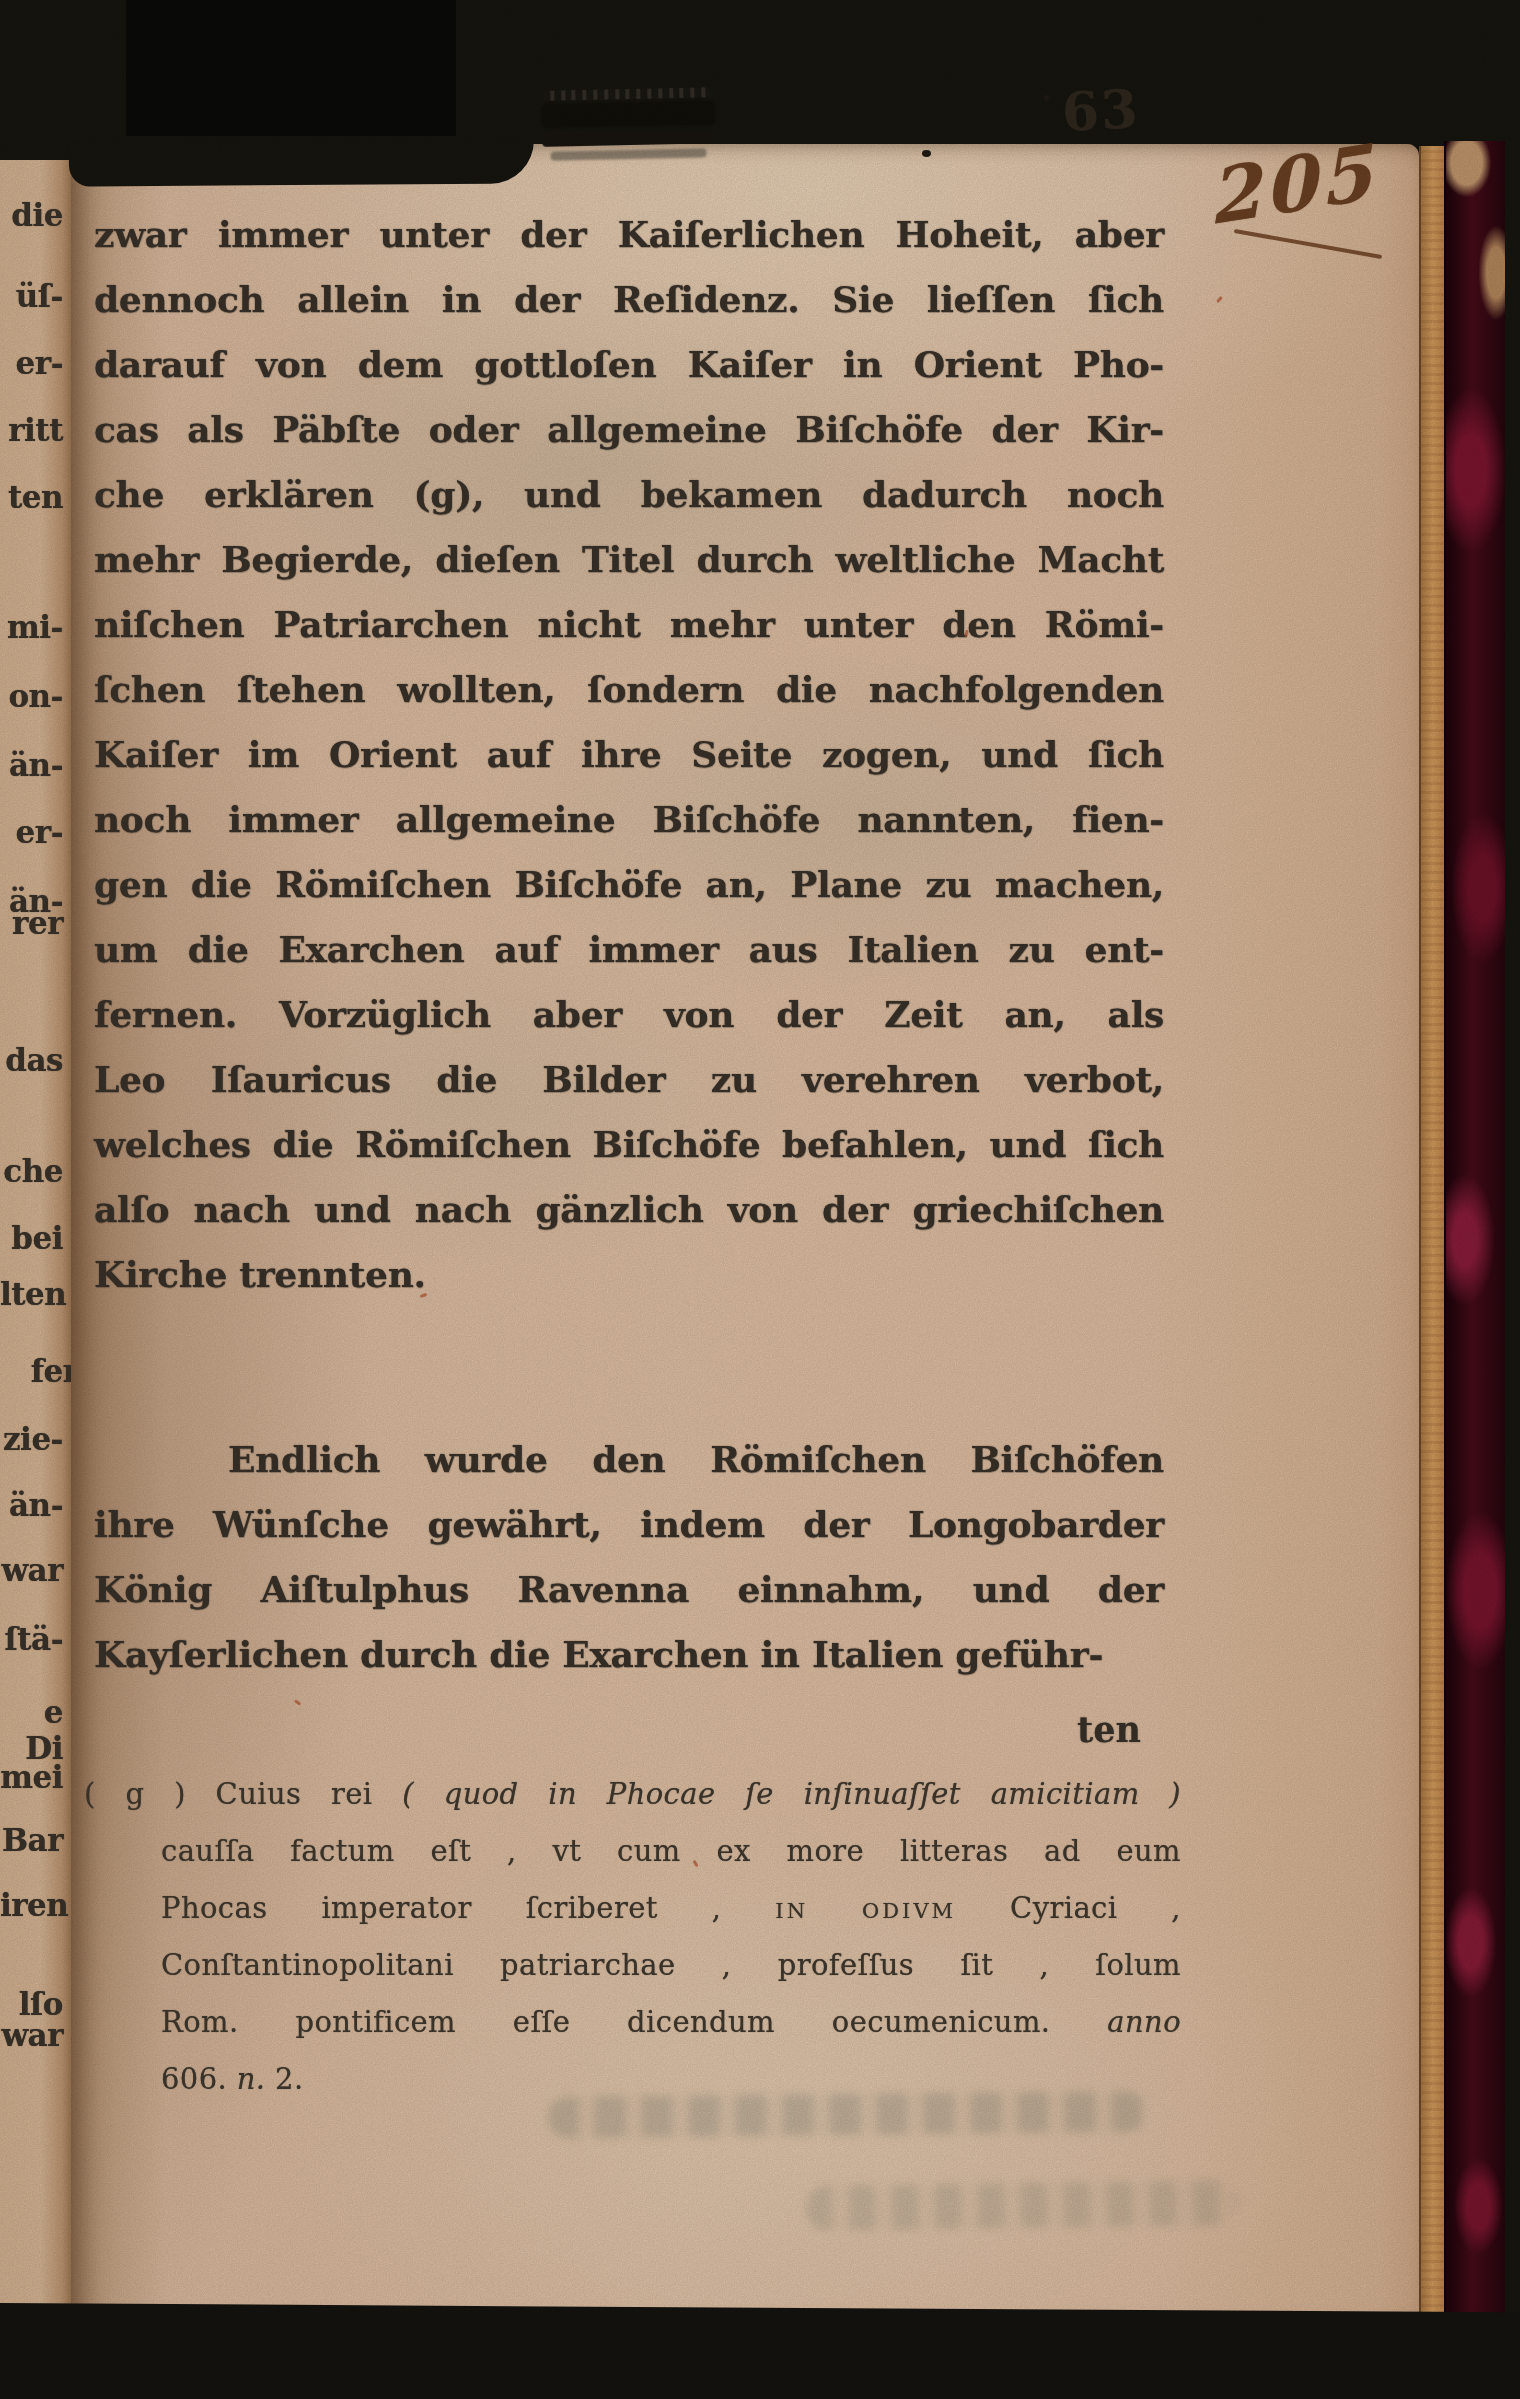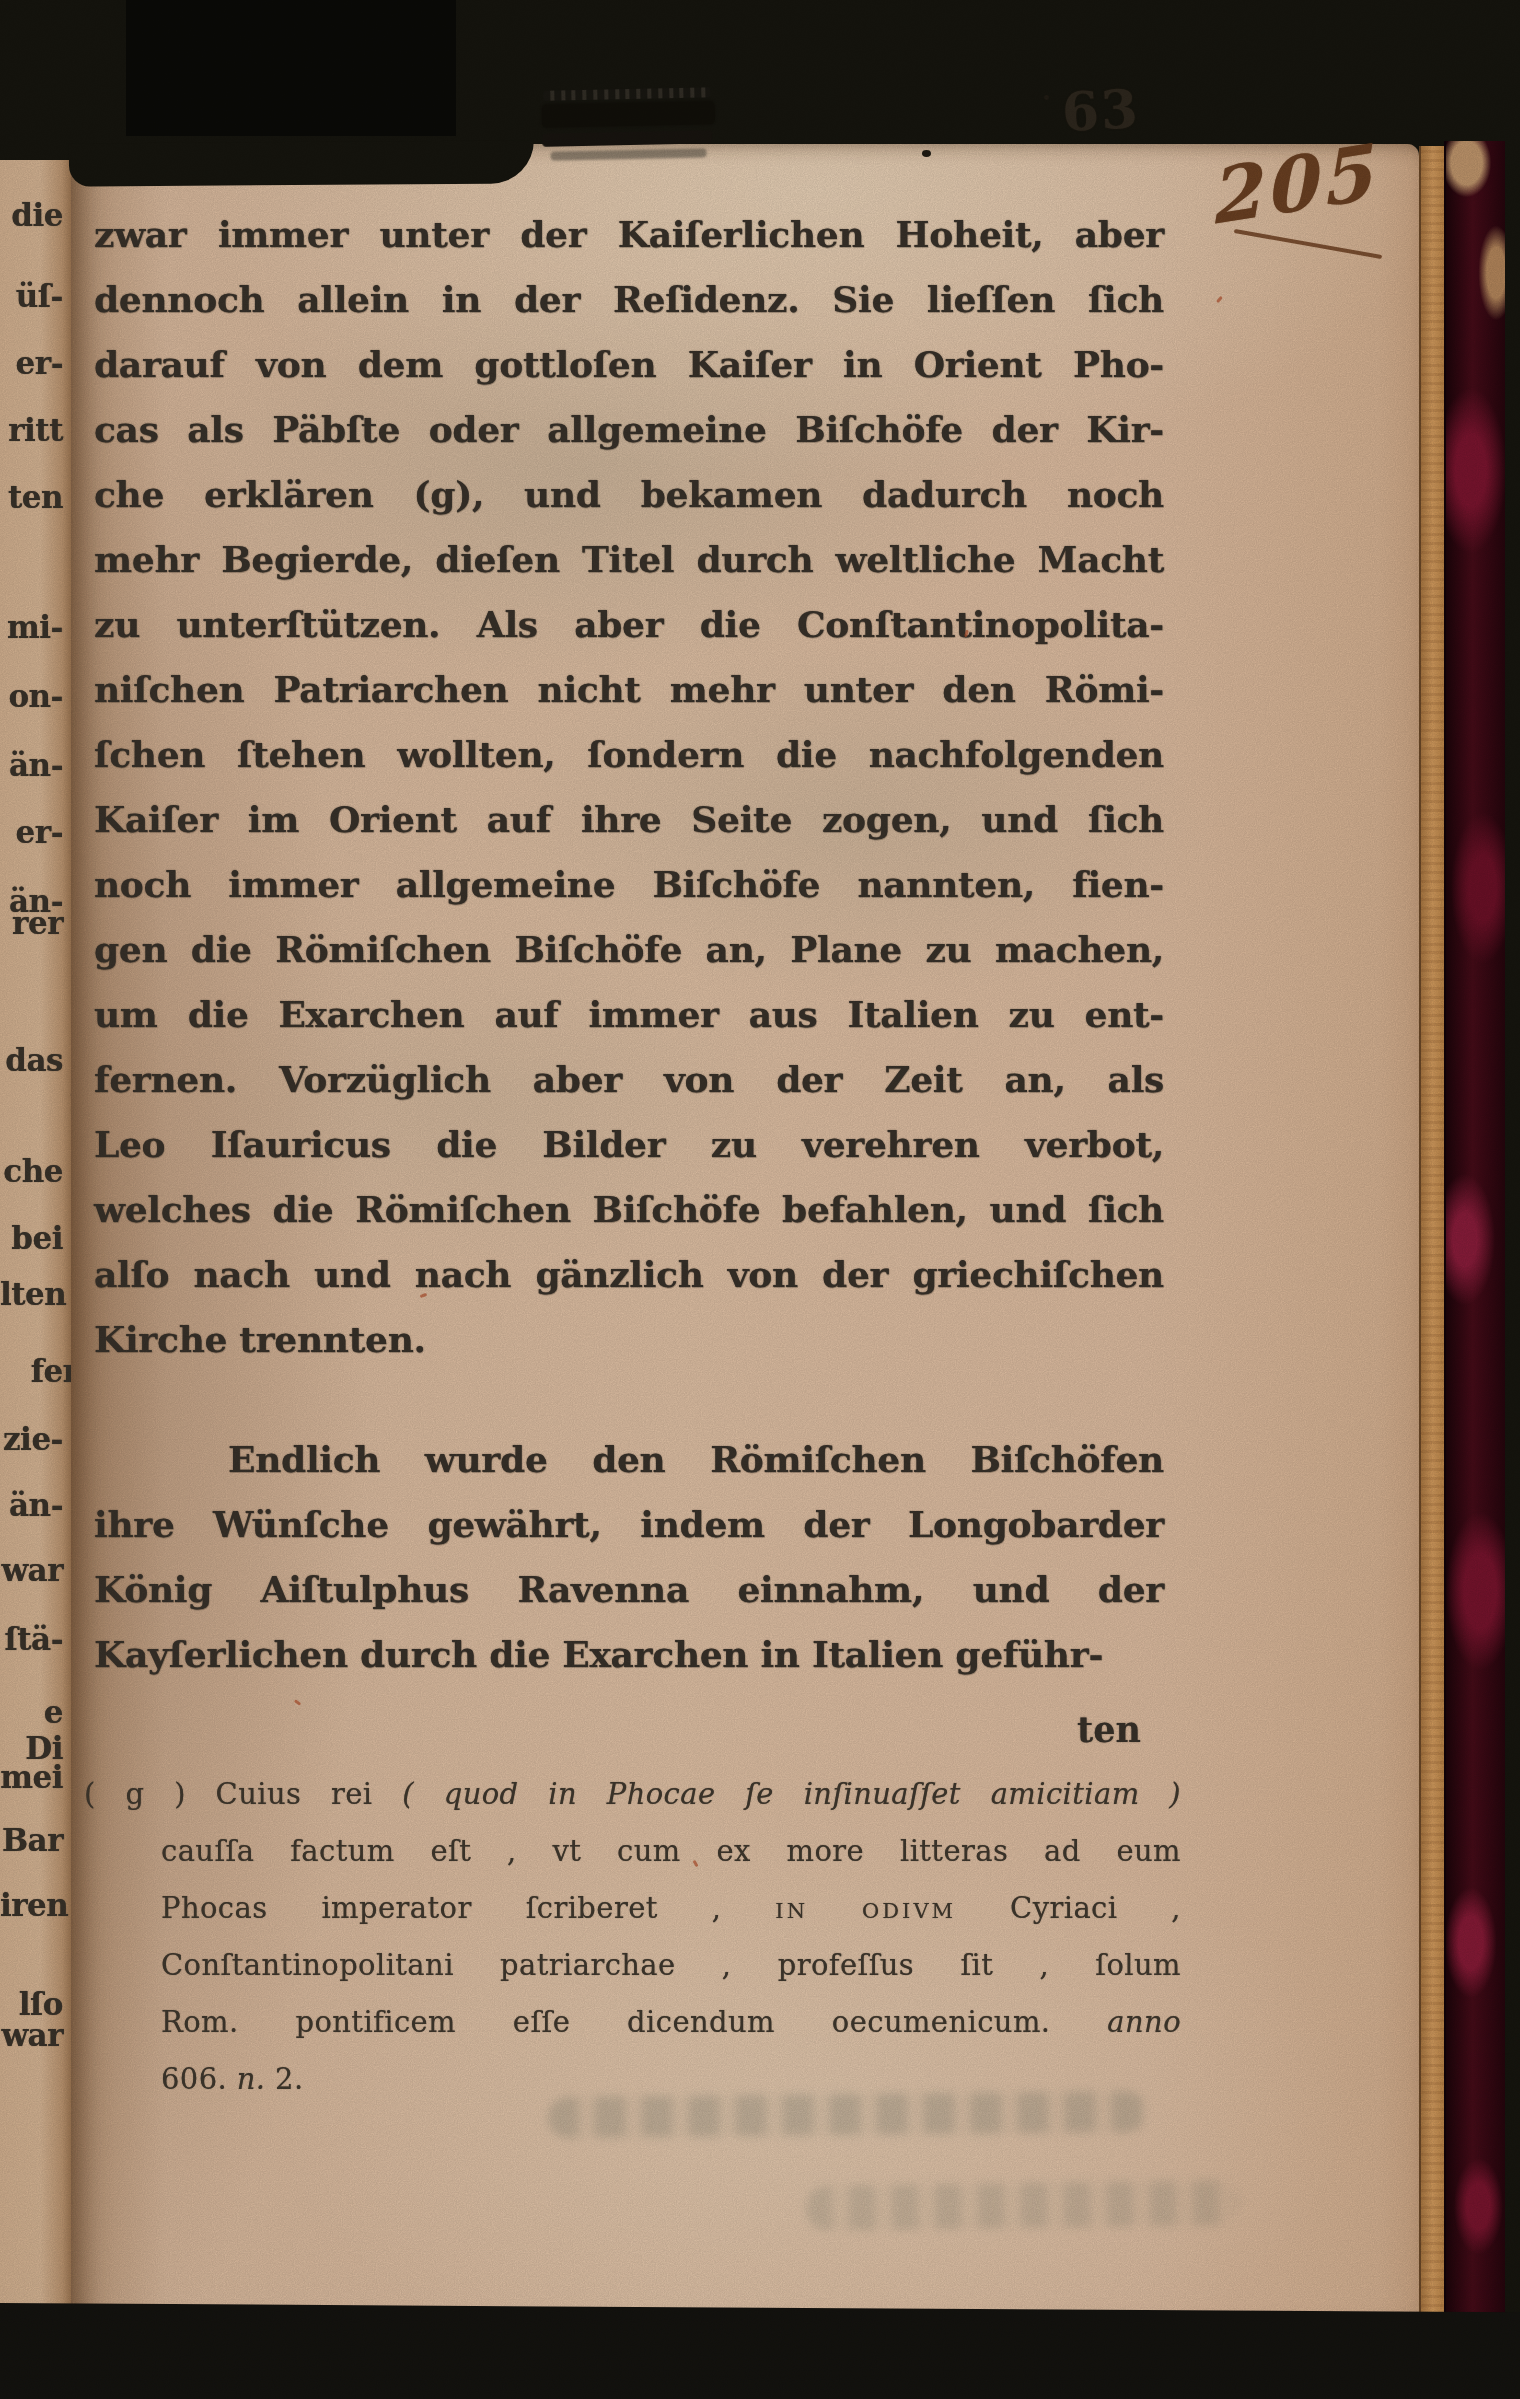--- a/index.html
+++ b/index.html
@@ -157,21 +157,20 @@
   <div class="handnum">205</div>
   <div class="hand-underline"></div>
 
   <div class="body-col" id="para1">
       <div class="line jline">zwar immer unter der Kaiſerlichen Hoheit, aber</div>
       <div class="line jline">dennoch allein in der Reſidenz.  Sie lieſſen ſich</div>
       <div class="line jline">darauf von dem gottloſen Kaiſer in Orient Pho-</div>
       <div class="line jline">cas als Päbſte oder allgemeine Biſchöfe der Kir-</div>
       <div class="line jline">che erklären (g),  und bekamen dadurch noch</div>
       <div class="line jline">mehr Begierde, dieſen Titel durch weltliche Macht</div>
-      <div class="line jline">zu unterſtützen.  Als aber die Conſtantinopolita-</div>
       <div class="line jline">niſchen Patriarchen nicht mehr unter den Römi-</div>
       <div class="line jline">ſchen ſtehen wollten, ſondern die nachfolgenden</div>
       <div class="line jline">Kaiſer im Orient auf ihre Seite zogen, und ſich</div>
       <div class="line jline">noch immer allgemeine Biſchöfe nannten, fien-</div>
       <div class="line jline">gen die Römiſchen Biſchöfe an, Plane zu machen,</div>
       <div class="line jline">um die Exarchen auf immer aus Italien zu ent-</div>
       <div class="line jline">fernen.  Vorzüglich aber von der Zeit an, als</div>
       <div class="line jline">Leo Iſauricus die Bilder zu verehren verbot,</div>
       <div class="line jline">welches die Römiſchen Biſchöfe befahlen, und ſich</div>
       <div class="line jline">alſo nach und nach gänzlich von der griechiſchen</div>

